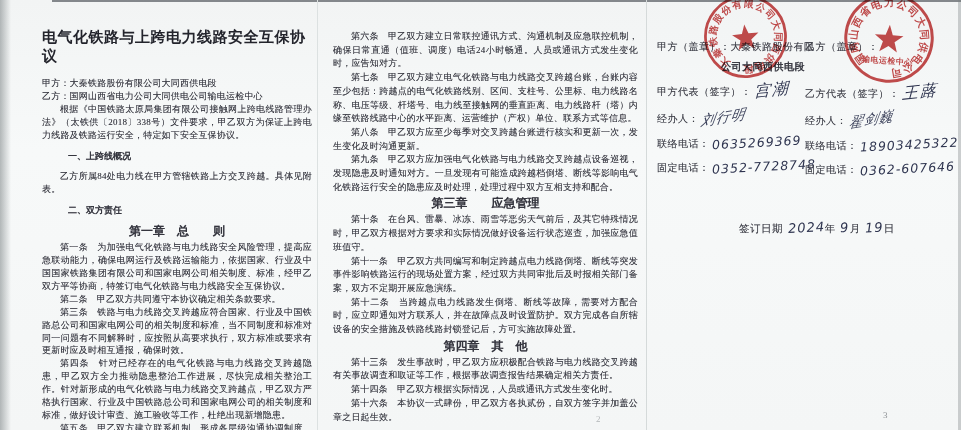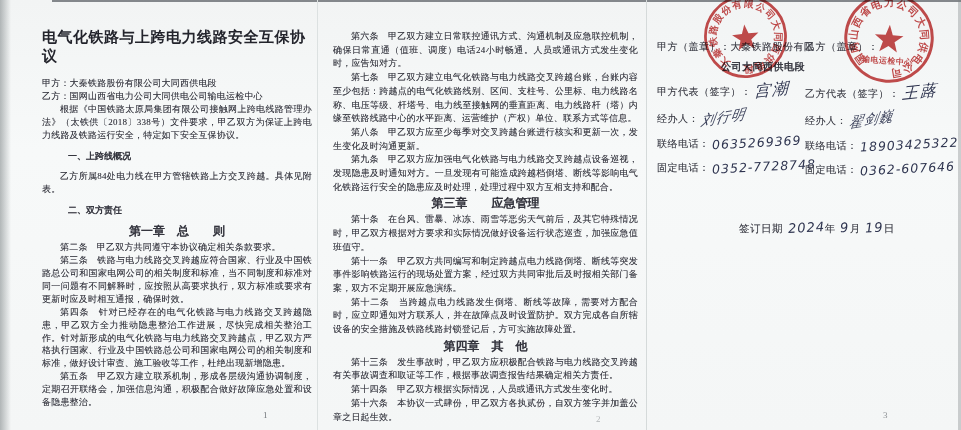--- a/index.html
+++ b/index.html
@@ -72,20 +72,21 @@
   <section class="page page-1">
     <div class="p1-body">
       <h1 class="doc-title">电气化铁路与上跨电力线路安全互保协议</h1>
       <p class="line">甲方：大秦铁路股份有限公司大同西供电段</p>
       <p class="line">乙方：国网山西省电力公司大同供电公司输电运检中心</p>
       <p class="para indent">根据《中国铁路太原局集团有限公司接触网上跨电线路管理办法》（太铁供〔2018〕338号）文件要求，甲乙双方为保证上跨电力线路及铁路运行安全，特定如下安全互保协议。</p>
       <p class="subhead">一、上跨线概况</p>
       <p class="para indent">乙方所属84处电力线在甲方管辖铁路上方交叉跨越。具体见附表。</p>
       <p class="subhead">二、双方责任</p>
       <h2 class="chapter">第一章　总　　则</h2>
+      <p class="para indent">第一条　为加强电气化铁路与电力线路安全风险管理，提高应急联动能力，确保电网运行及铁路运输能力，依据国家、行业及中国国家铁路集团有限公司和国家电网公司相关制度、标准，经甲乙双方平等协商，特签订电气化铁路与电力线路安全互保协议。</p>
       <p class="para indent">第二条　甲乙双方共同遵守本协议确定相关条款要求。</p>
       <p class="para indent">第三条　铁路与电力线路交叉跨越应符合国家、行业及中国铁路总公司和国家电网公司的相关制度和标准，当不同制度和标准对同一问题有不同解释时，应按照从高要求执行，双方标准或要求有更新时应及时相互通报，确保时效。</p>
       <p class="para indent">第四条　针对已经存在的电气化铁路与电力线路交叉跨越隐患，甲乙双方全力推动隐患整治工作进展，尽快完成相关整治工作。针对新形成的电气化铁路与电力线路交叉跨越点，甲乙双方严格执行国家、行业及中国铁路总公司和国家电网公司的相关制度和标准，做好设计审查、施工验收等工作，杜绝出现新增隐患。</p>
       <p class="para indent">第五条　甲乙双方建立联系机制，形成各层级沟通协调制度，定期召开联络会，加强信息沟通，积极配合做好故障应急处置和设备隐患整治。</p>
 
     </div>
     <span class="pgnum pg-1">1</span>
   </section>
 
   <section class="page page-2">

